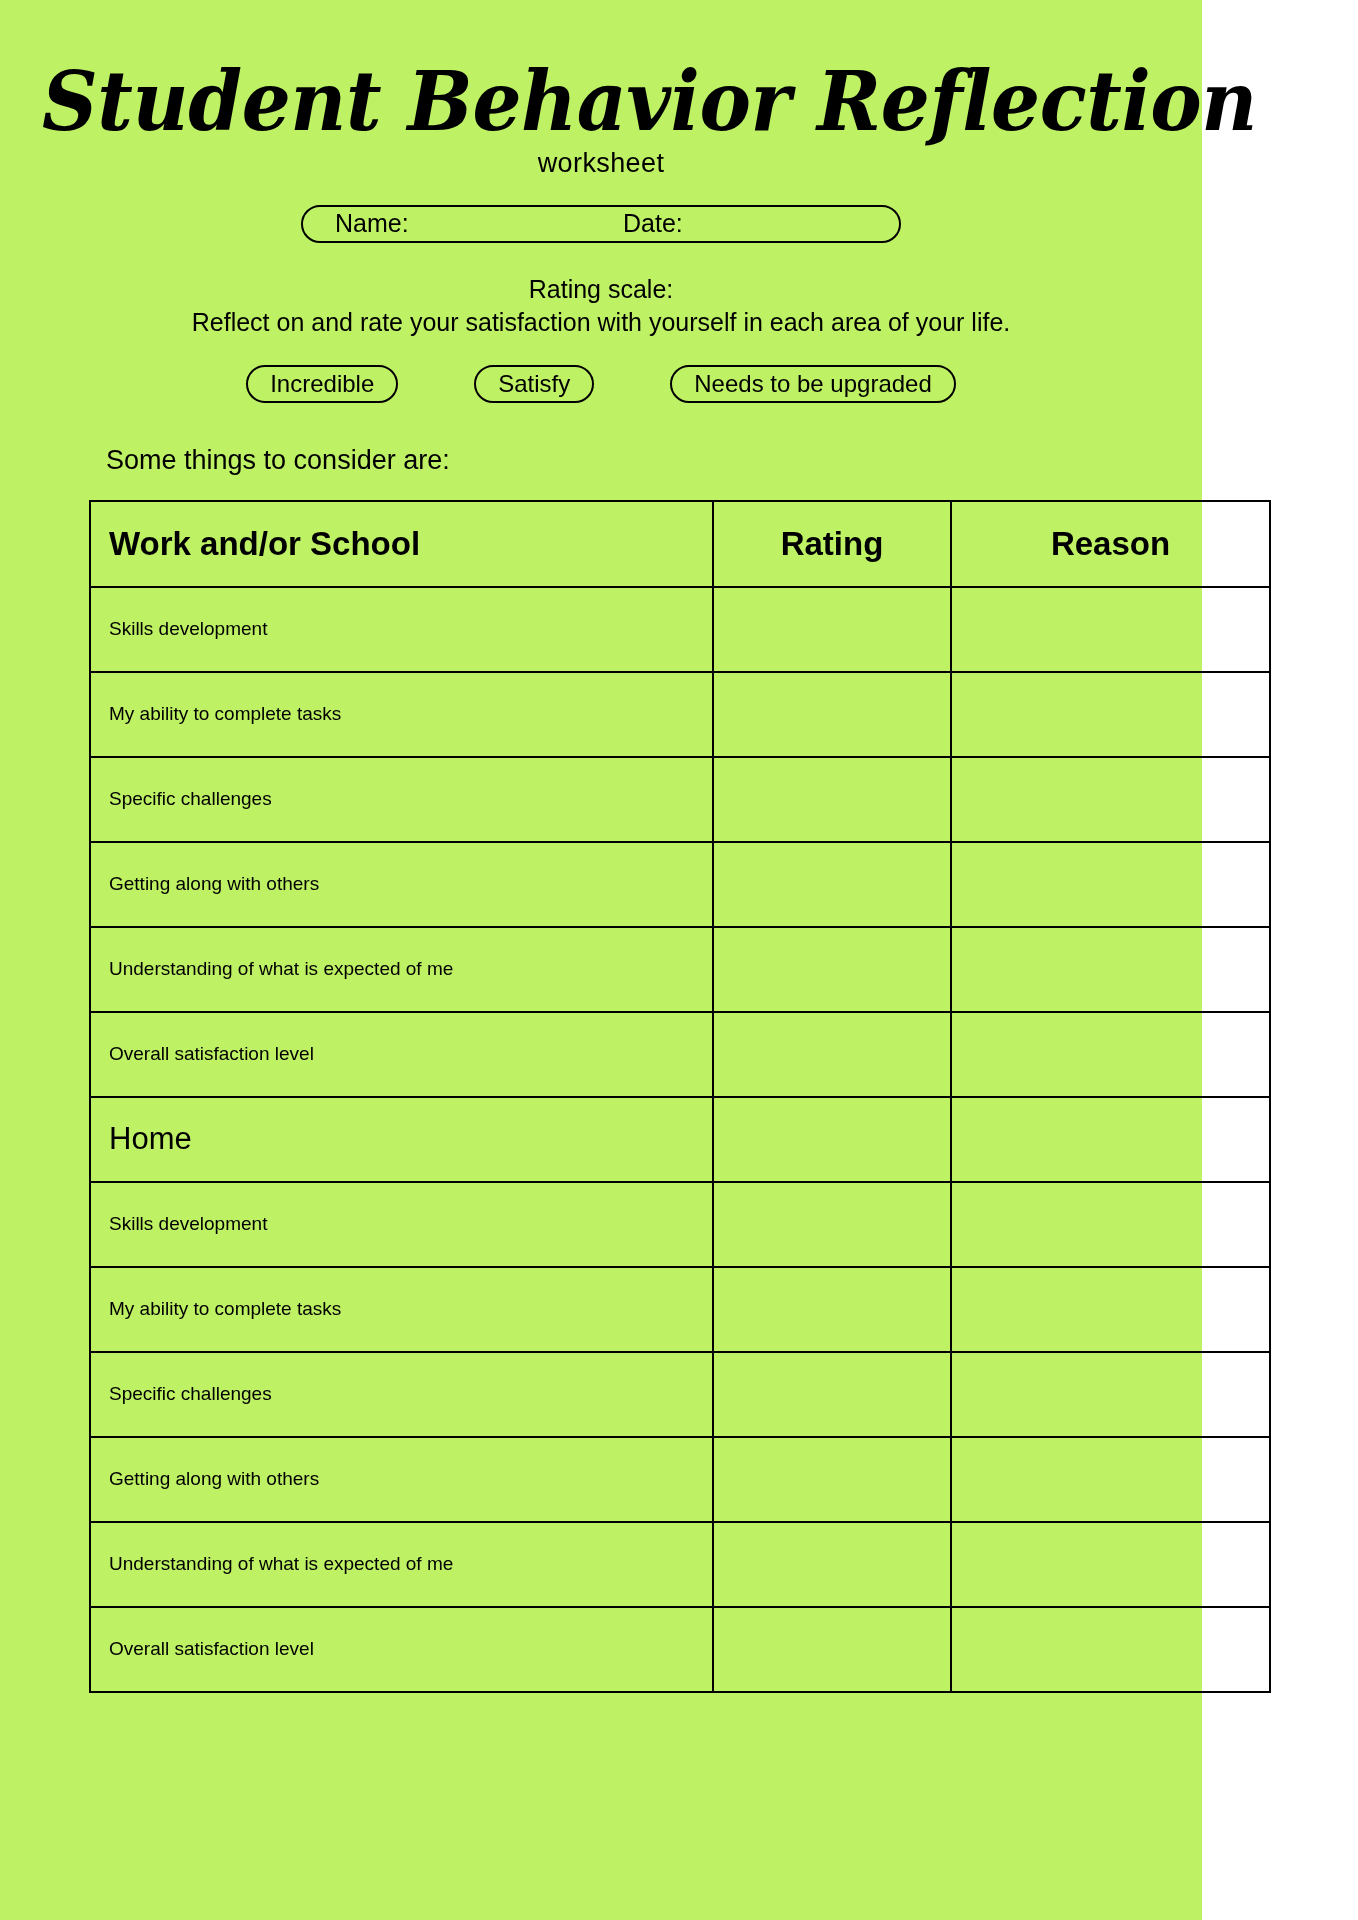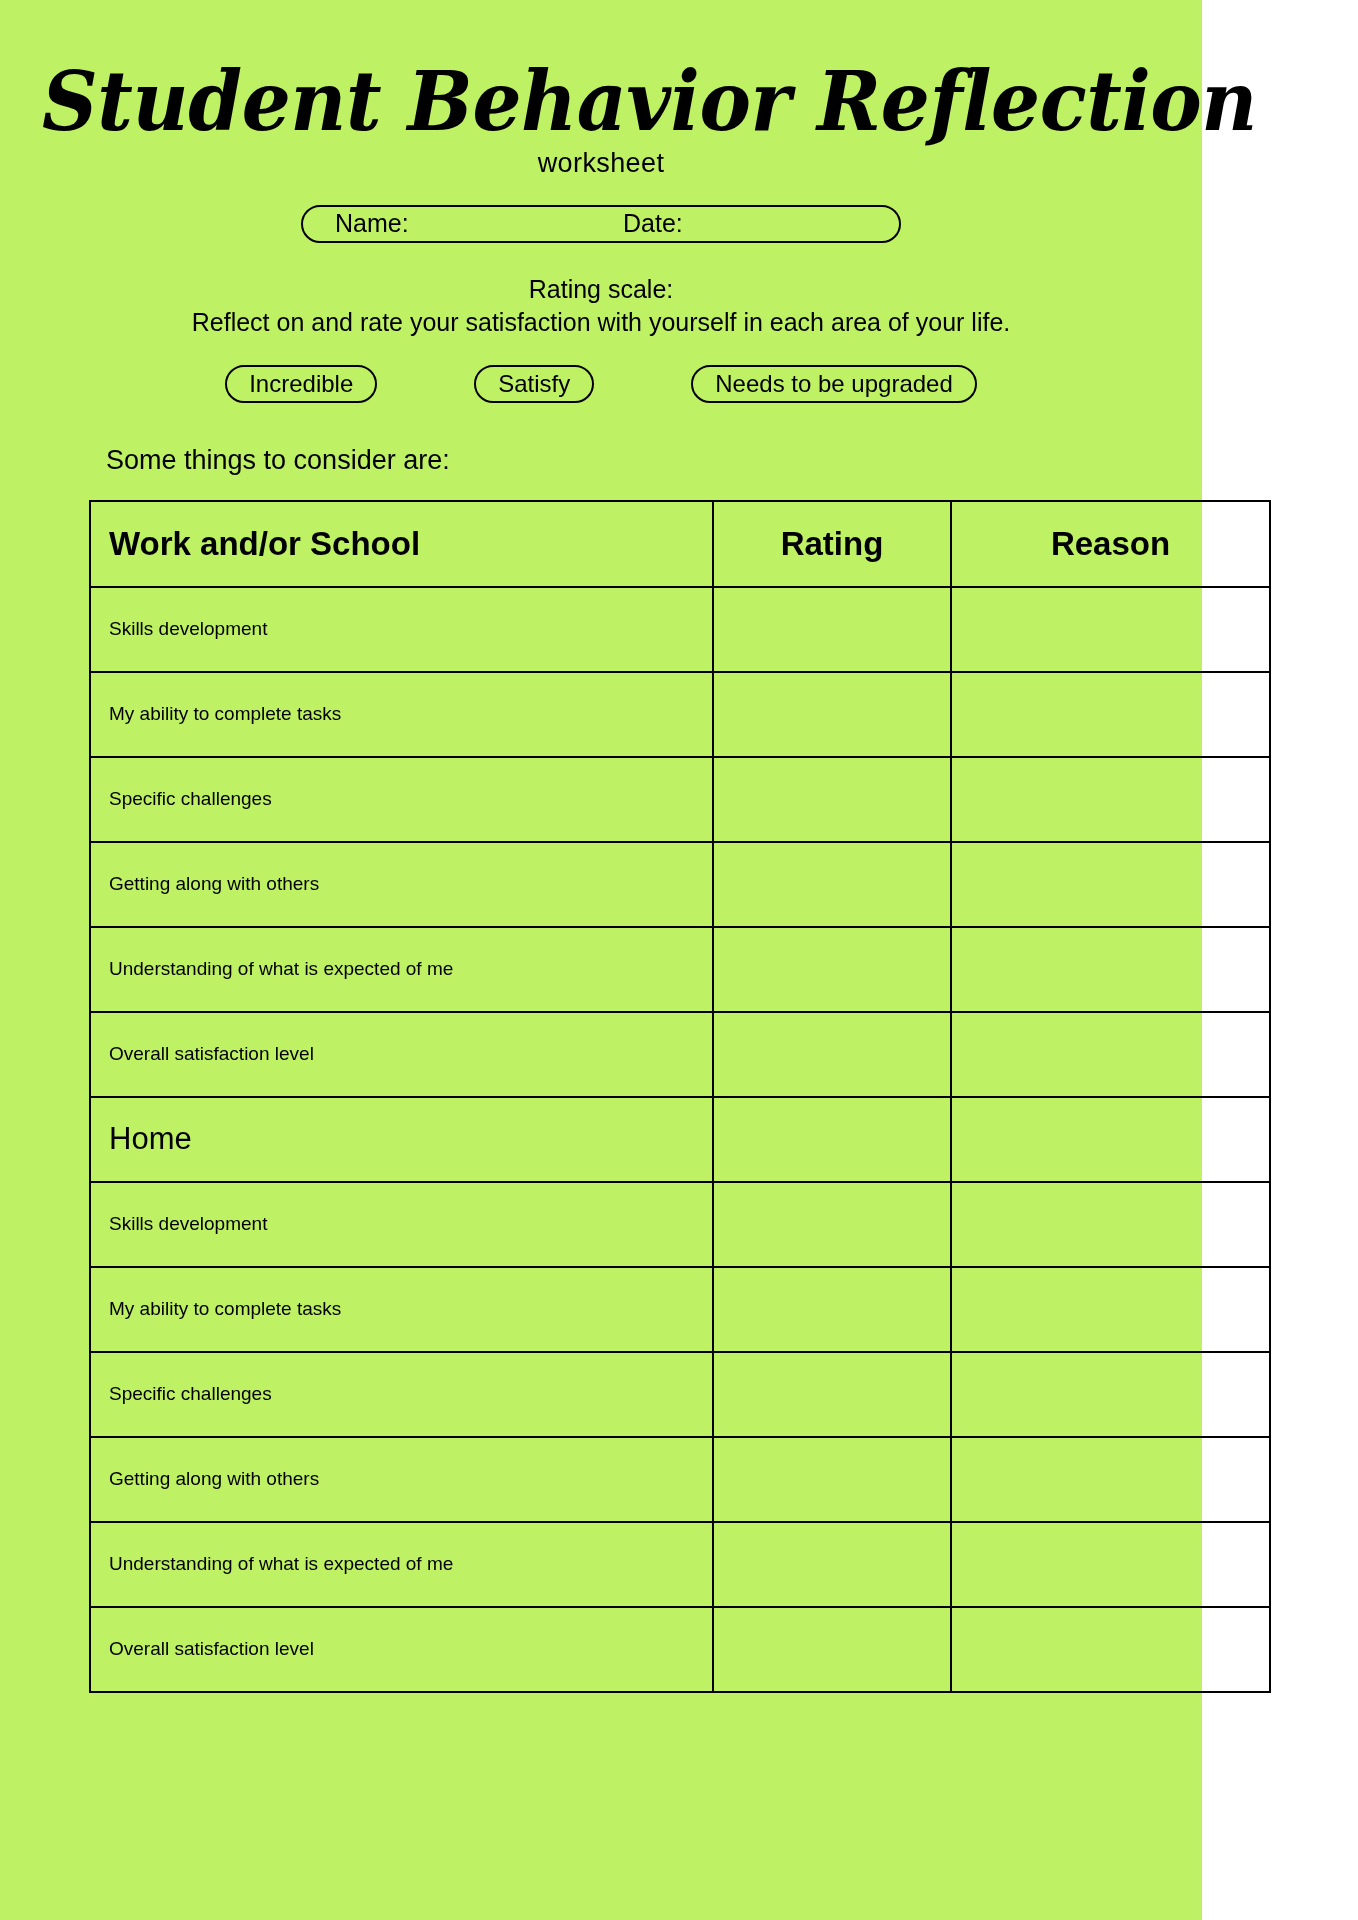--- a/index.html
+++ b/index.html
@@ -84,21 +84,21 @@
     margin-top: 30px;
   }
   .instructions div { white-space: nowrap; }
 
   
   .scale-row {
     display: flex;
     justify-content: center;
     align-items: center;
     margin-top: 26px;
-    gap: 97px;
+    gap: 76px;
   }
   .scale-pill {
     border: 2px solid #000;
     border-radius: 20px;
     height: 38px;
     padding: 0 22px;
     display: flex;
     align-items: center;
     justify-content: center;
     font-size: 24px;

